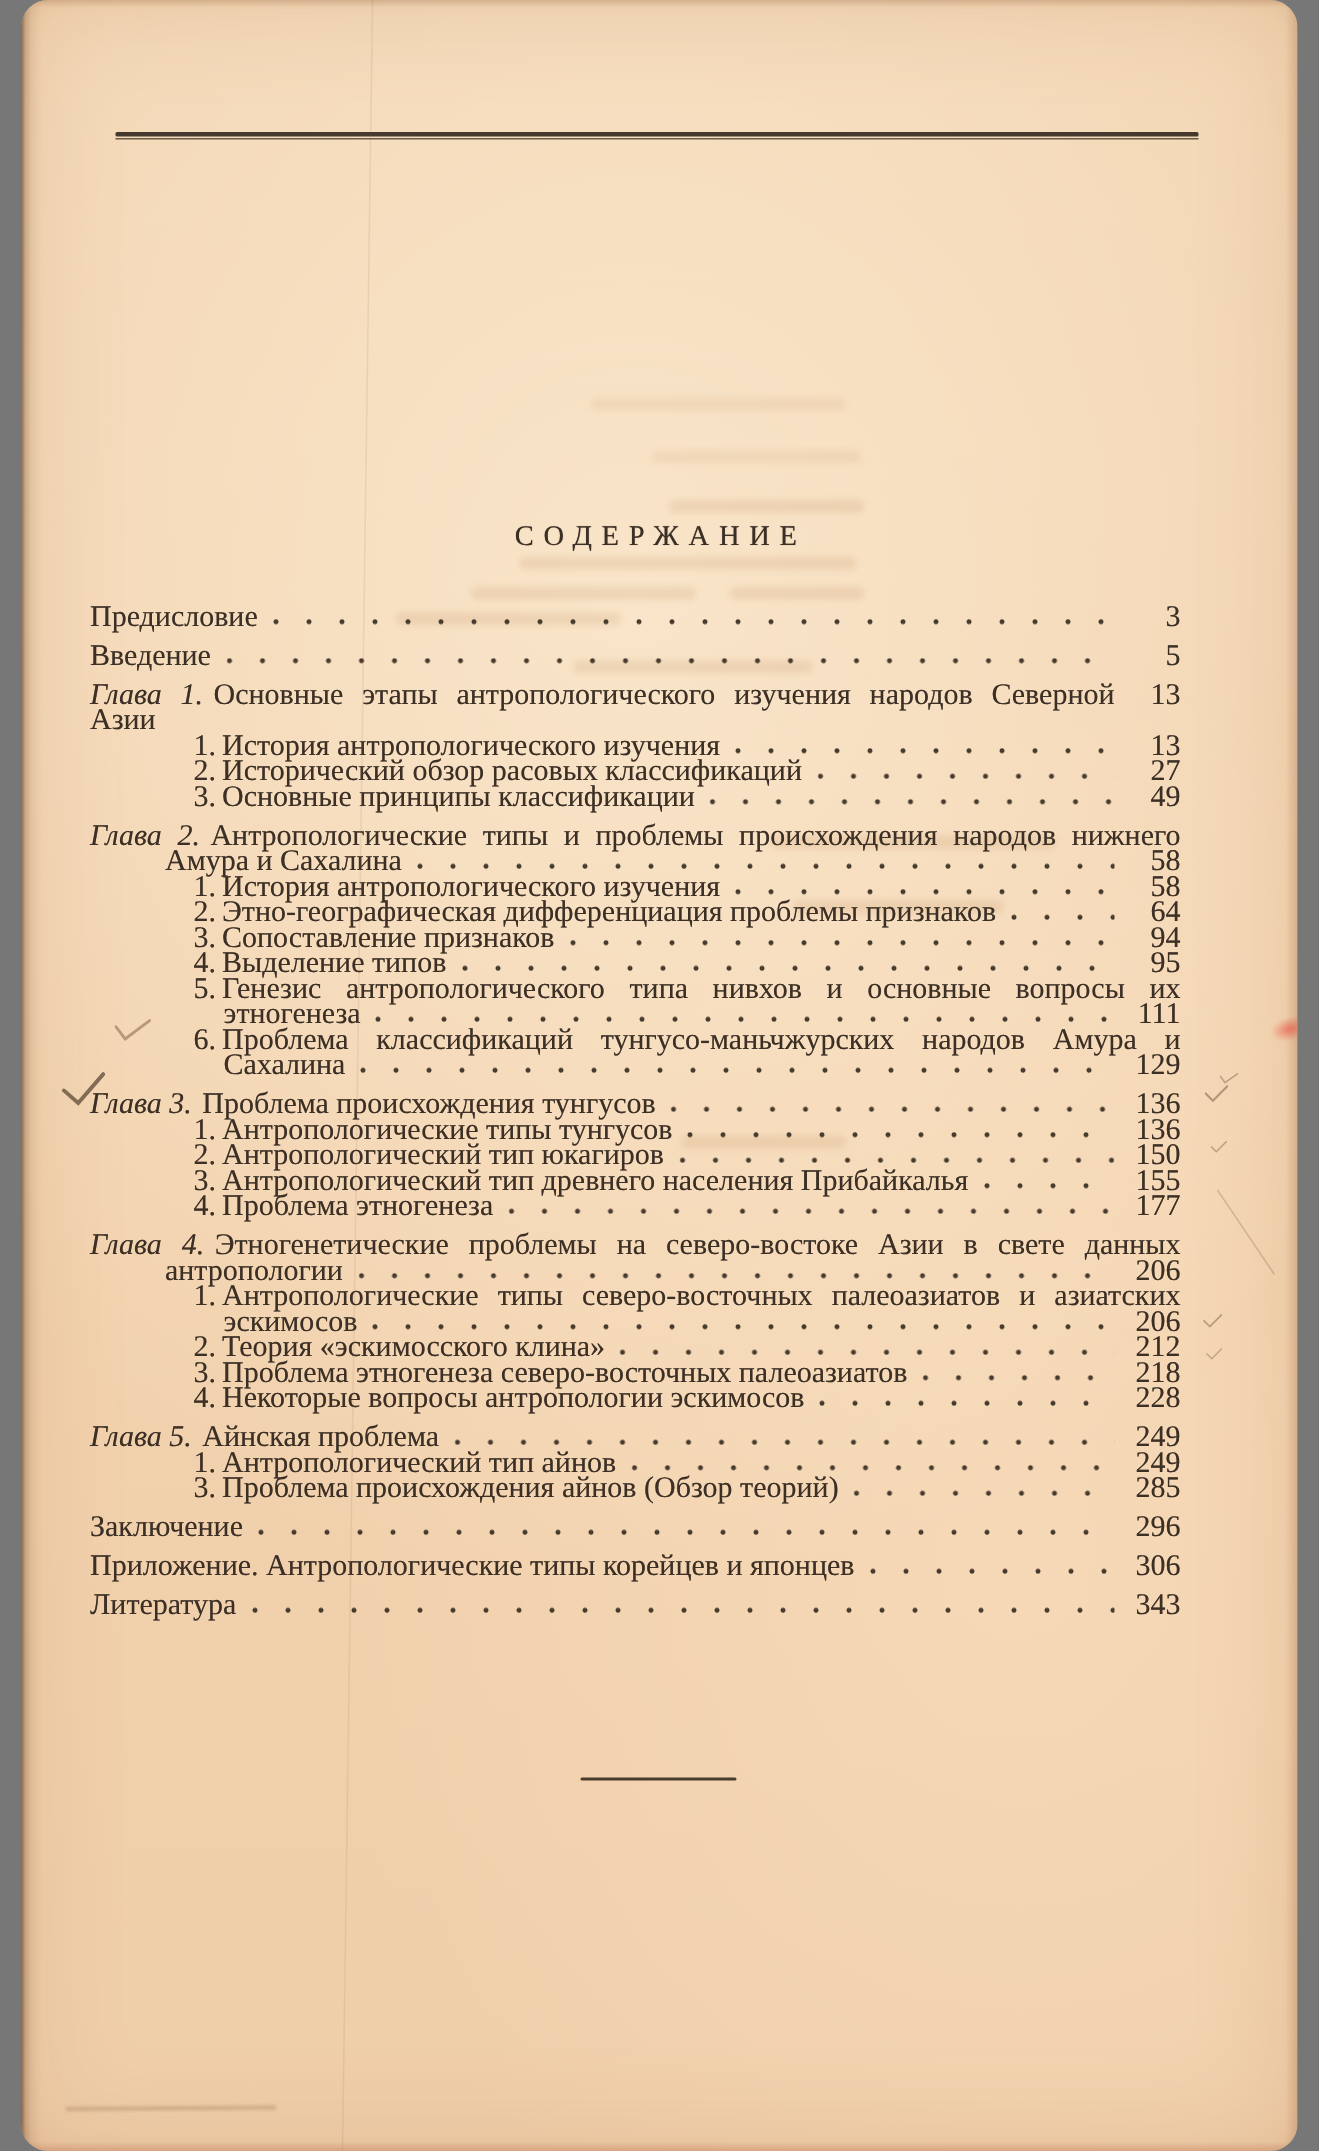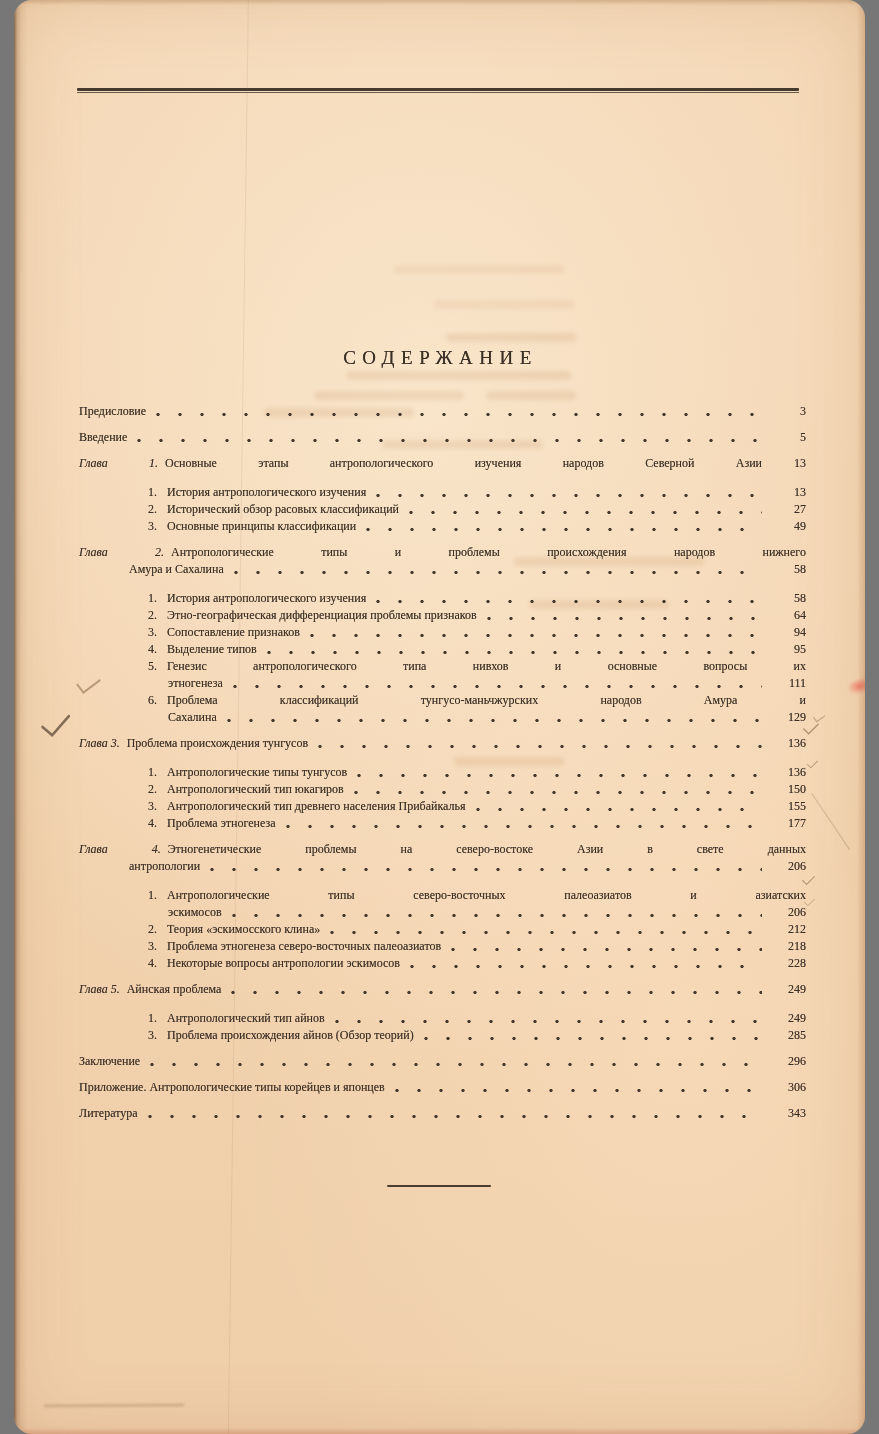--- a/index.html
+++ b/index.html
@@ -34,24 +34,24 @@
   .top-rule .bar{height:3px;background:#453a2d;border-radius:1px;}
   .top-rule .thin{height:1px;margin-top:1px;background:rgba(69,58,45,.8);}
   .bottom-rule{position:absolute;left:373px;top:1185px;width:104px;height:2px;
     background:#4a3c2e;border-radius:1px;}
 
   
   .title{position:absolute;left:63px;top:347px;width:727px;text-align:center;
     font-size:19px;letter-spacing:6.5px;color:#3a2f25;text-shadow:0 0 .5px rgba(58,47,37,.7);}
 
   
-  .toc{position:absolute;left:65px;top:403px;width:727px;font-size:12px;line-height:17px;
+  .toc{position:absolute;left:46px;top:403px;width:727px;font-size:20px;line-height:17px;
     text-shadow:0 0 .4px rgba(60,48,38,.55);}
   .entry.gap{margin-top:9px;}
-  .entry.gap-sm{margin-top:12px;}
+  .entry.gap-sm{margin-top:0;}
   .entry.item{padding-left:69px;}
   .entry.item .l2{padding-left:20px;}
   .entry.chapter .l2{padding-left:50px;}
   .line{display:flex;align-items:baseline;}
   .line.just{display:block;text-align:justify;text-align-last:justify;}
   .line.just .label{display:inline;}
   .pref{font-style:italic;margin-right:7px;}
   .num{display:inline-block;min-width:19px;}
   .label.fill-just{flex:1 1 auto;text-align:justify;text-align-last:justify;margin-right:14px;}
   .lead{flex:1 1 auto;align-self:flex-end;height:5px;margin:0 14px 3px 10px;

